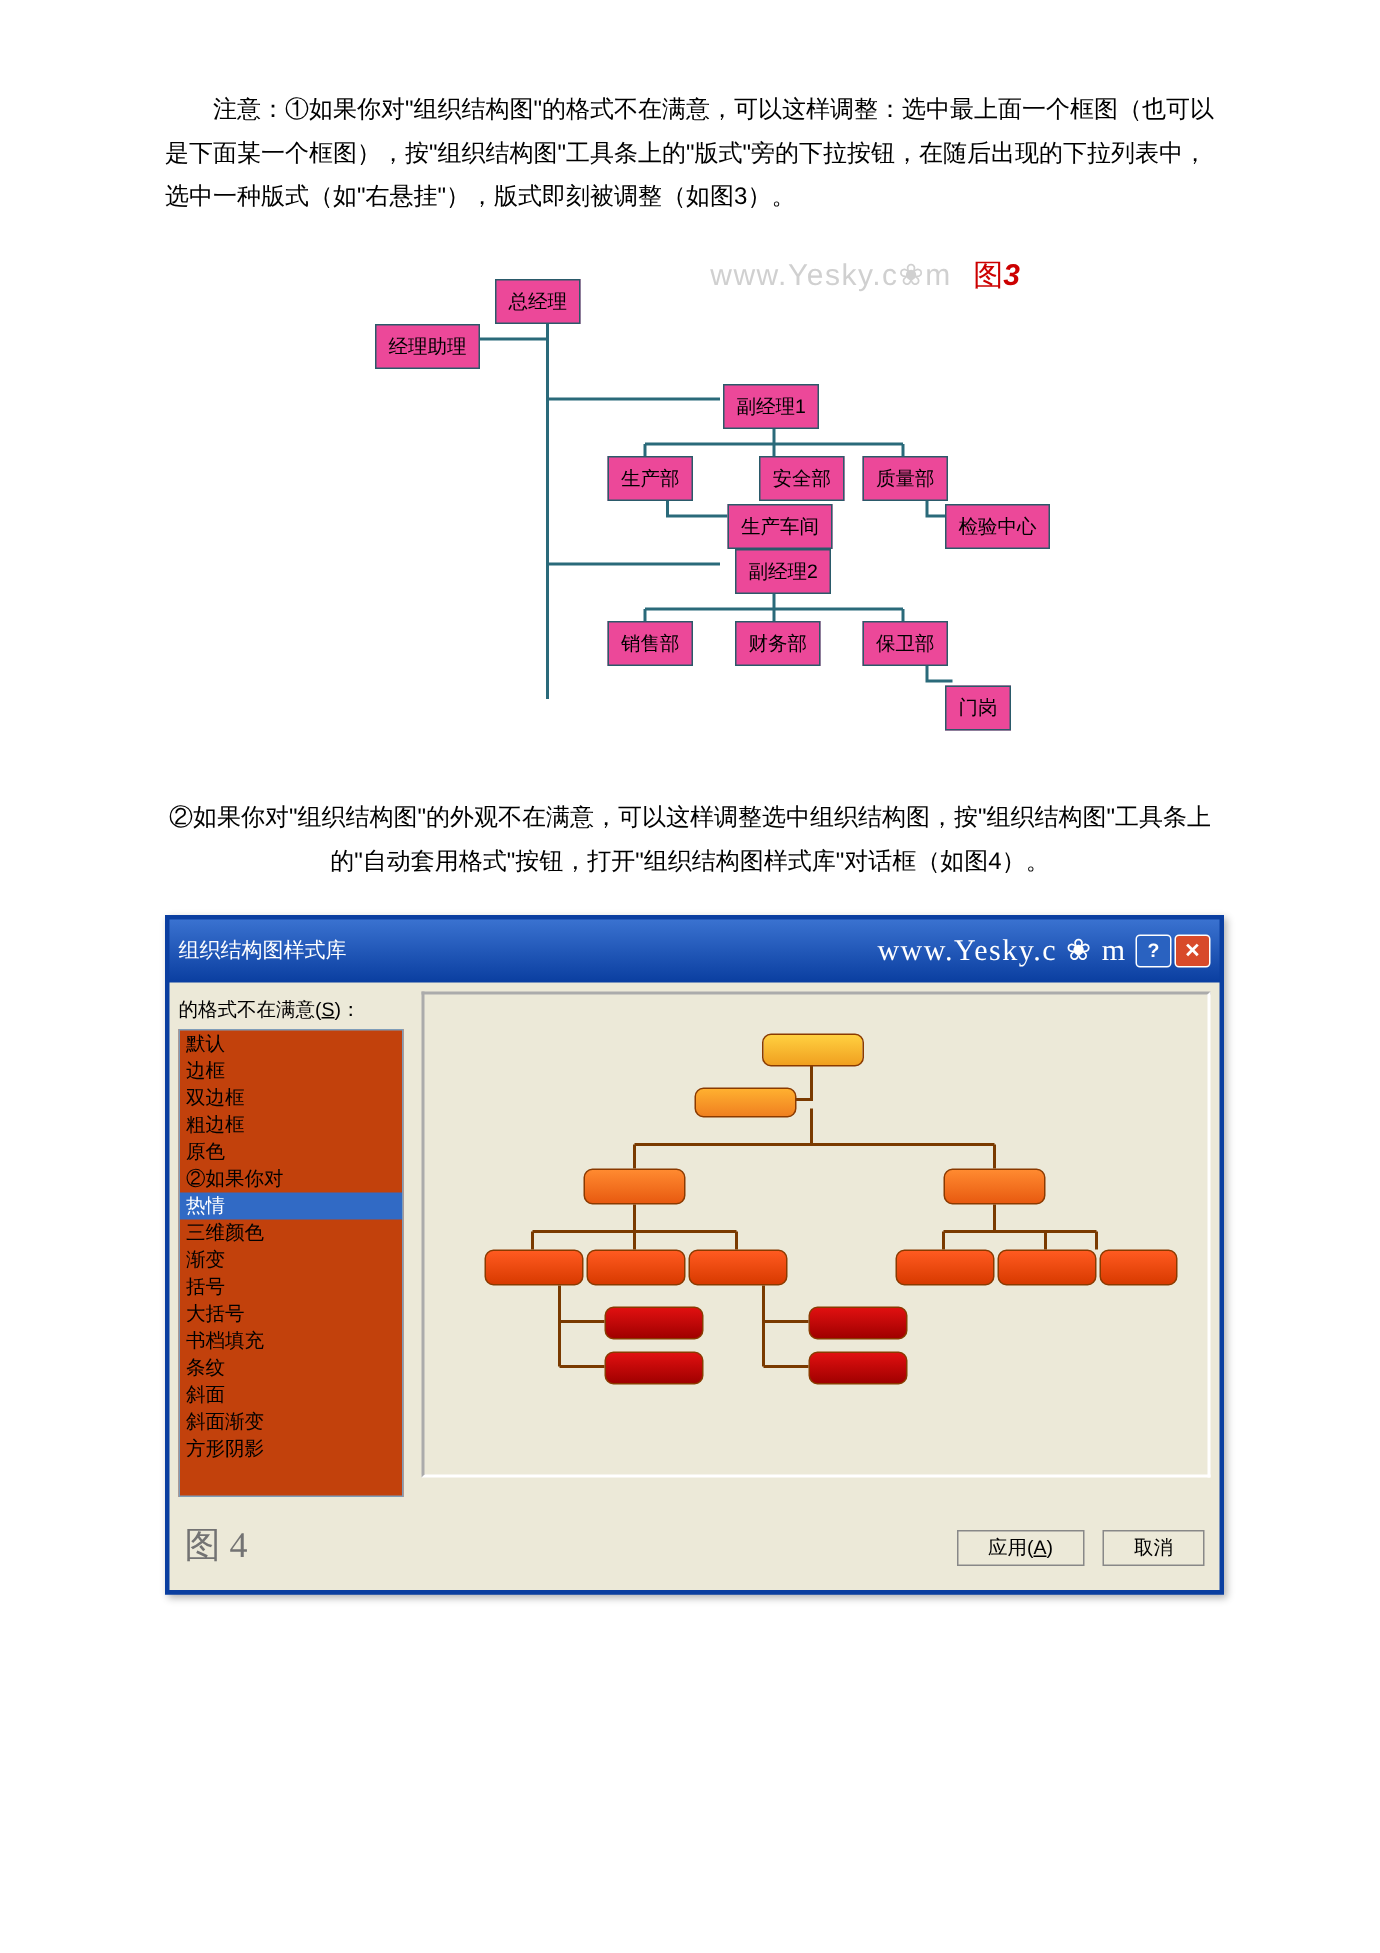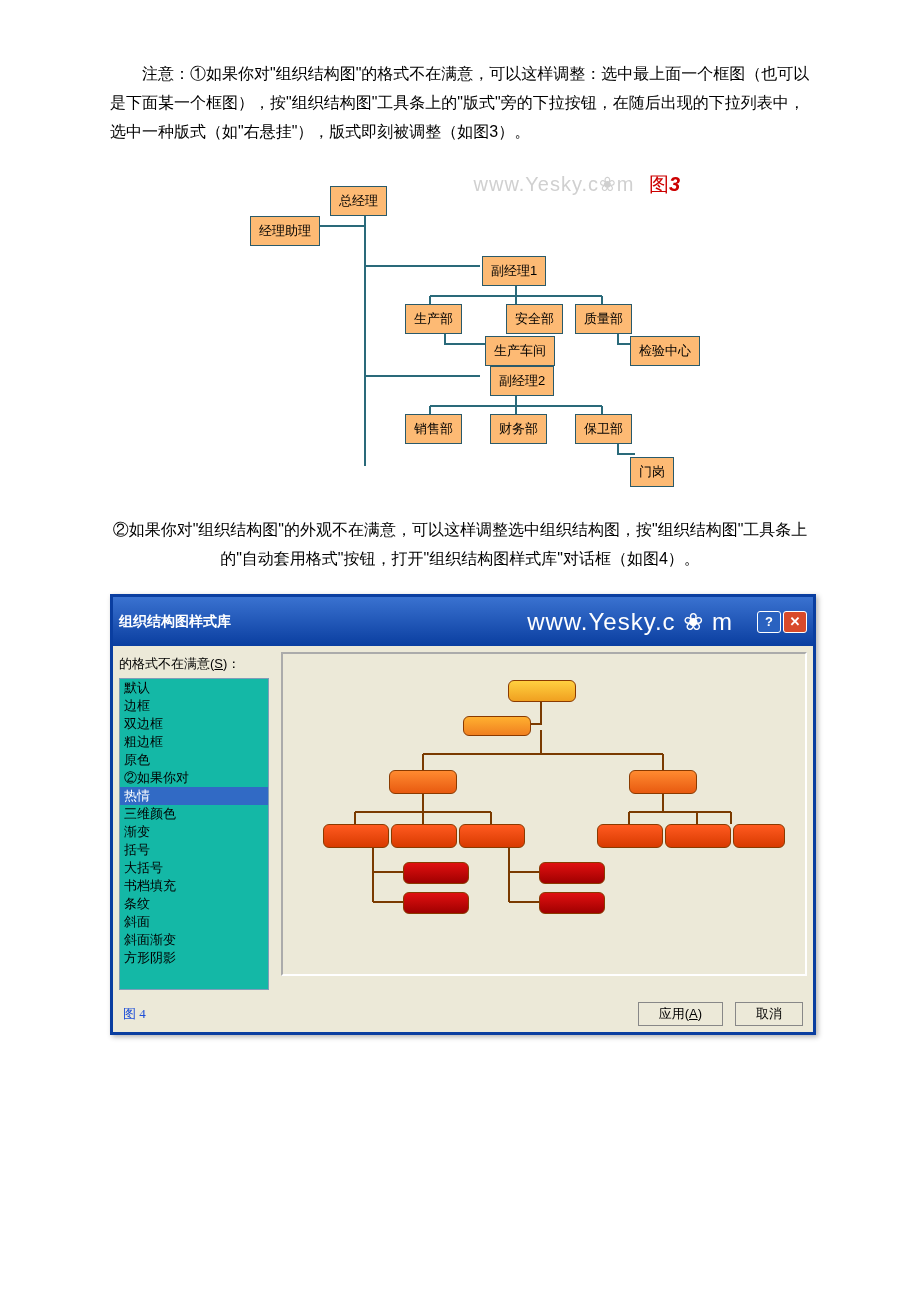--- a/index.html
+++ b/index.html
@@ -1,44 +1,44 @@
 <!DOCTYPE html>
 <html><head>
 <meta charset="utf-8">
 <style>
 body{margin:0;padding:60px 110px;background:#fff;font-family:"SimSun","Microsoft YaHei",sans-serif;font-size:16px;line-height:1.8;color:#000}
 .para{text-indent:2em;margin-bottom:20px}
 .strong{font-weight:normal}
 .center-para{text-align:center;text-indent:0}
-.fig3{position:relative;width:460px;height:310px;margin:20px auto 40px}
+.fig3{position:relative;width:460px;height:310px;margin:20px auto 56px}
 .watermark{position:absolute;top:0;right:10px;font-family:Arial}
 .watermark .url{color:#d0d0d0;font-size:20px;letter-spacing:1px}
 .watermark .fignum{margin-left:10px;font-size:20px}
 .watermark .fignum .zh{color:#c00}
 .watermark .fignum .n{color:#c00;font-style:italic;font-weight:bold}
-.obox{position:absolute;background:#fdba74;border:1px solid #2a5a6a;padding:2px 8px;font-size:13px;white-space:nowrap}
+.obox{position:absolute;background:#ec4899;border:1px solid #2a5a6a;padding:2px 8px;font-size:13px;white-space:nowrap}
 .f3 svg{position:absolute;left:0;top:0}
 .fig4{width:700px;margin:20px auto;border:3px solid #0a3ea0;background:#0a3ea0;box-shadow:2px 2px 5px rgba(0,0,0,.3)}
 .titlebar{display:flex;align-items:center;background:linear-gradient(#3a72d0,#0a3ea0);color:#fff;font-size:14px;padding:3px 6px}
-.titlebar .title{flex:1;font-weight:bold}
-.titlebar .turl{font-family:Liberation Sans, sans-serif;font-size:24px;letter-spacing:1px;color:#fff;margin-right:22px}
+.titlebar .title{flex:1;font-weight:normal}
+.titlebar .turl{font-family:Liberation Serif, serif;font-size:20px;letter-spacing:1px;color:#fff;margin-right:4px}
 .tbtn{width:22px;height:20px;display:flex;align-items:center;justify-content:center;margin-left:2px;border:1px solid #fff;border-radius:3px;font-family:Arial;font-weight:bold;font-size:13px}
 .tbtn.help{background:#2a62c0;color:#fff}
 .tbtn.close{background:#d84a2a;color:#fff}
 .dlgbody{display:flex;background:#ece9d8}
 .leftpane{width:150px;padding:6px}
 .leftpane .lbl{font-size:13px;margin-bottom:2px}
 .leftpane .lbl .u{text-decoration:underline}
-.listbox{background:#14b8a6;border:1px solid #7f9db9;height:310px;overflow:hidden;font-size:13px}
+.listbox{background:#c2410c;border:1px solid #7f9db9;height:310px;overflow:hidden;font-size:13px}
 .listbox .item{padding:0 4px;line-height:18px}
 .listbox .item.sel{background:#316ac5;color:#fff}
 .preview{flex:1;margin:6px;background:#ece9d8;border:2px inset #fff;position:relative;height:320px}
 .pbox{position:absolute;border:1px solid #8a3a00;border-radius:6px}
 .buttons{display:flex;justify-content:flex-end;background:#ece9d8;padding:6px 10px;gap:12px;align-items:center}
-.buttons .figlab{margin-right:auto;font-size:13px;color:#1d4ed8;font-family:"SimHei"}
+.buttons .figlab{margin-right:auto;font-size:24px;color:#737373;font-family:"SimHei"}
 .btn{background:#ece9d8;border:1px solid #888;padding:2px 20px;font-size:13px;font-family:inherit}
 .btn .u{text-decoration:underline}
 </style>
 </head>
 <body>
 
 <div class="para">
   <span class="strong">注意：</span><span>①如果你对"组织结构图"的格式不在满意，可以这样调整：选中最上面一个框图（也可以是下面某一个框图），按"组织结构图"工具条上的"版式"旁的下拉按钮，在随后出现的下拉列表中，选中一种版式（如"右悬挂"），版式即刻被调整（如图3）。</span>
 </div>
 

